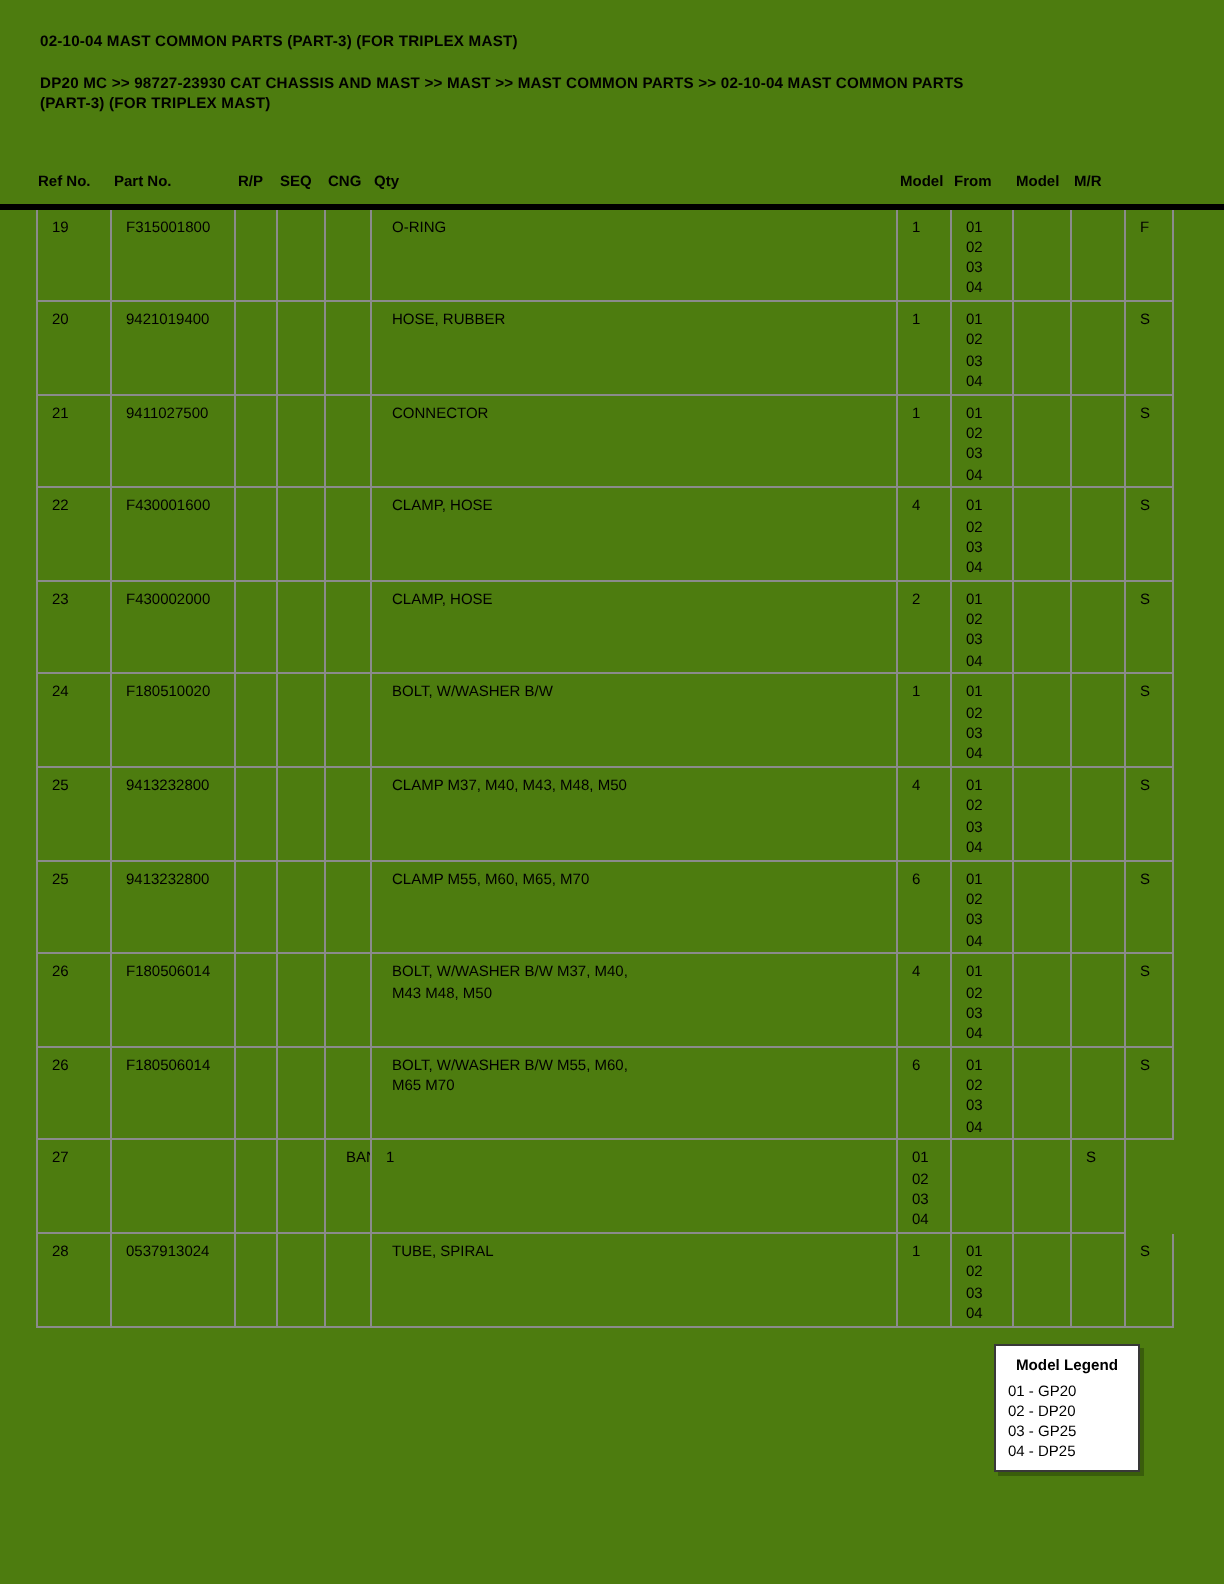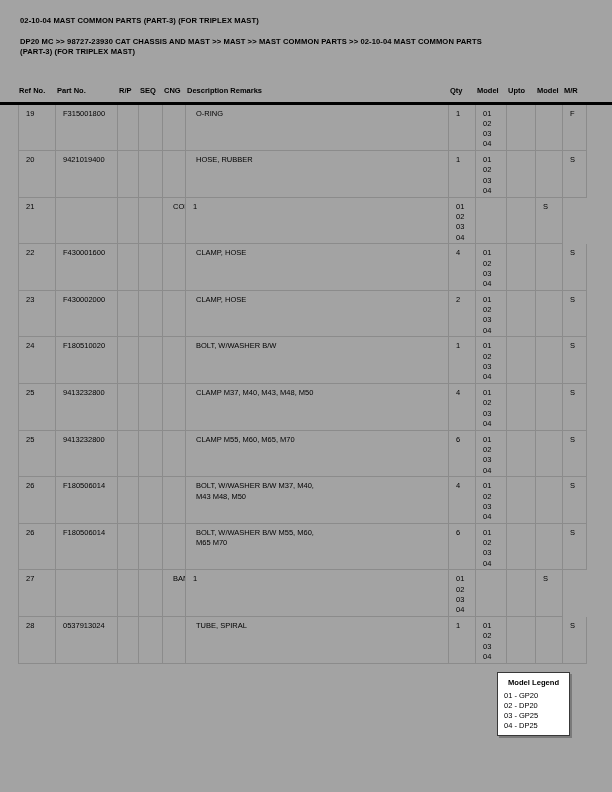--- a/index.html
+++ b/index.html
@@ -97,37 +97,36 @@
   .legend-items {
     margin-top: 4px;
     padding-left: 6px;
     line-height: 10px;
     white-space: pre-line;
   }
 </style>
 </head>
 <body>
 
-<div class="page" style="color: rgb(0, 0, 0); background: #a3a3a3;">
+<div class="page" style="color: rgb(0, 0, 0); background: #4d7c0f;">
 
   <div class="doc-title">02-10-04 MAST COMMON PARTS (PART-3) (FOR TRIPLEX MAST)</div>
 
   <div class="breadcrumb">DP20 MC &gt;&gt; 98727-23930 CAT CHASSIS AND MAST &gt;&gt; MAST &gt;&gt; MAST COMMON PARTS &gt;&gt; 02-10-04 MAST COMMON PARTS
 (PART-3) (FOR TRIPLEX MAST)</div>
 
   <div class="col-headers">
     <div class="th" style="padding-left:1px">Ref No.</div>
     <div class="th">Part No.</div>
     <div class="th">R/P</div>
     <div class="th">SEQ</div>
     <div class="th">CNG</div>
-    <div class="th">Description Remarks</div>
     <div class="th">Qty</div>
     <div class="th">Model</div>
-    <div class="th">Upto</div>
+    <div class="th">From</div>
     <div class="th">Model</div>
     <div class="th">M/R</div>
   </div>
 
   <div class="header-rule" style="background: rgb(0, 0, 0);"></div>
 
   <div class="parts-table" style="border-color: rgb(139, 139, 139);">
   <div class="tr">
     <div class="td c-ref" style="border-color: rgb(139, 139, 139);">19</div>
     <div class="td c-part" style="border-color: rgb(139, 139, 139);">F315001800</div>
@@ -157,20 +156,21 @@
 02
 03
 04</div>
     <div class="td c-from" style="border-color: rgb(139, 139, 139);"></div>
     <div class="td c-upto" style="border-color: rgb(139, 139, 139);"></div>
     <div class="td c-mr" style="border-color: rgb(139, 139, 139);">S</div>
   </div>
 
   <div class="tr">
     <div class="td c-ref" style="border-color: rgb(139, 139, 139);">21</div>
+    <div class="td c-part" style="border-color: rgb(139, 139, 139);">9411027500</div>
     <div class="td c-rp" style="border-color: rgb(139, 139, 139);"></div>
     <div class="td c-seq" style="border-color: rgb(139, 139, 139);"></div>
     <div class="td c-cng" style="border-color: rgb(139, 139, 139);"></div>
     <div class="td c-desc" style="border-color: rgb(139, 139, 139);">CONNECTOR</div>
     <div class="td c-qty" style="border-color: rgb(139, 139, 139);">1</div>
     <div class="td c-model" style="border-color: rgb(139, 139, 139);">01
 02
 03
 04</div>
     <div class="td c-from" style="border-color: rgb(139, 139, 139);"></div>

